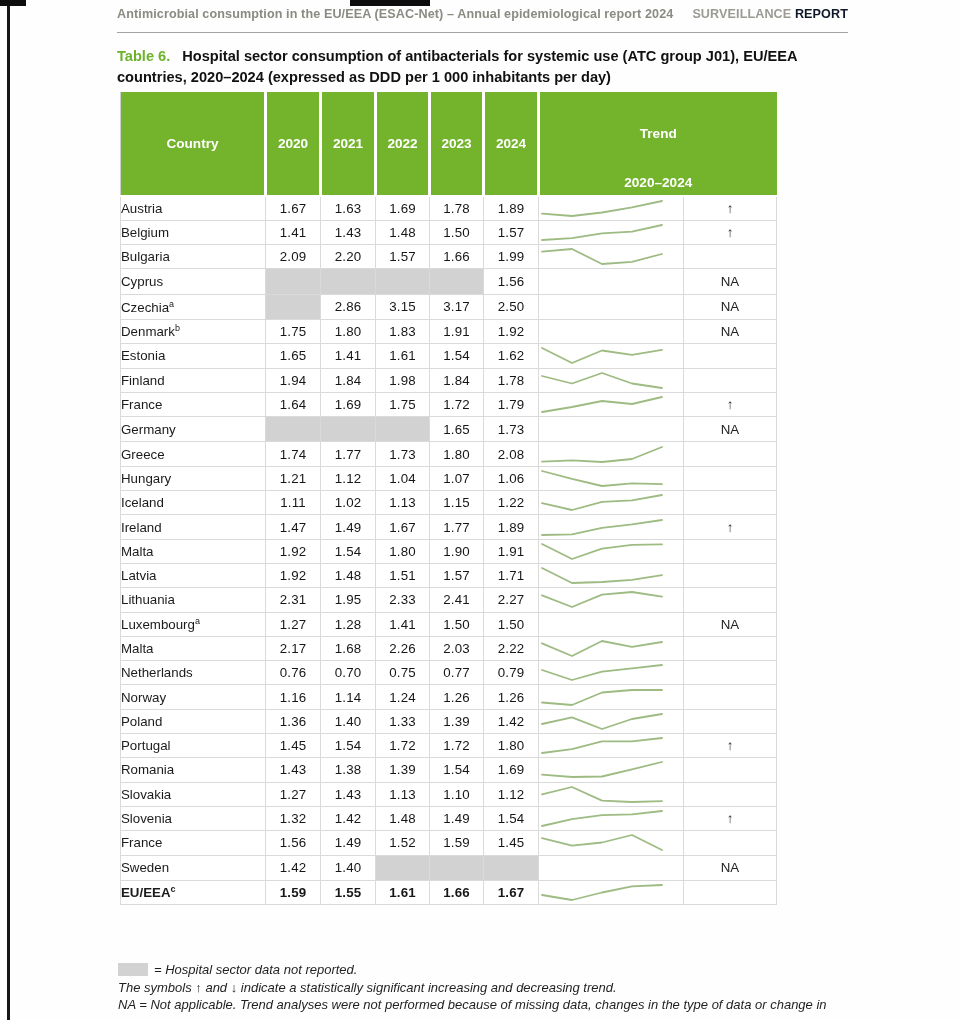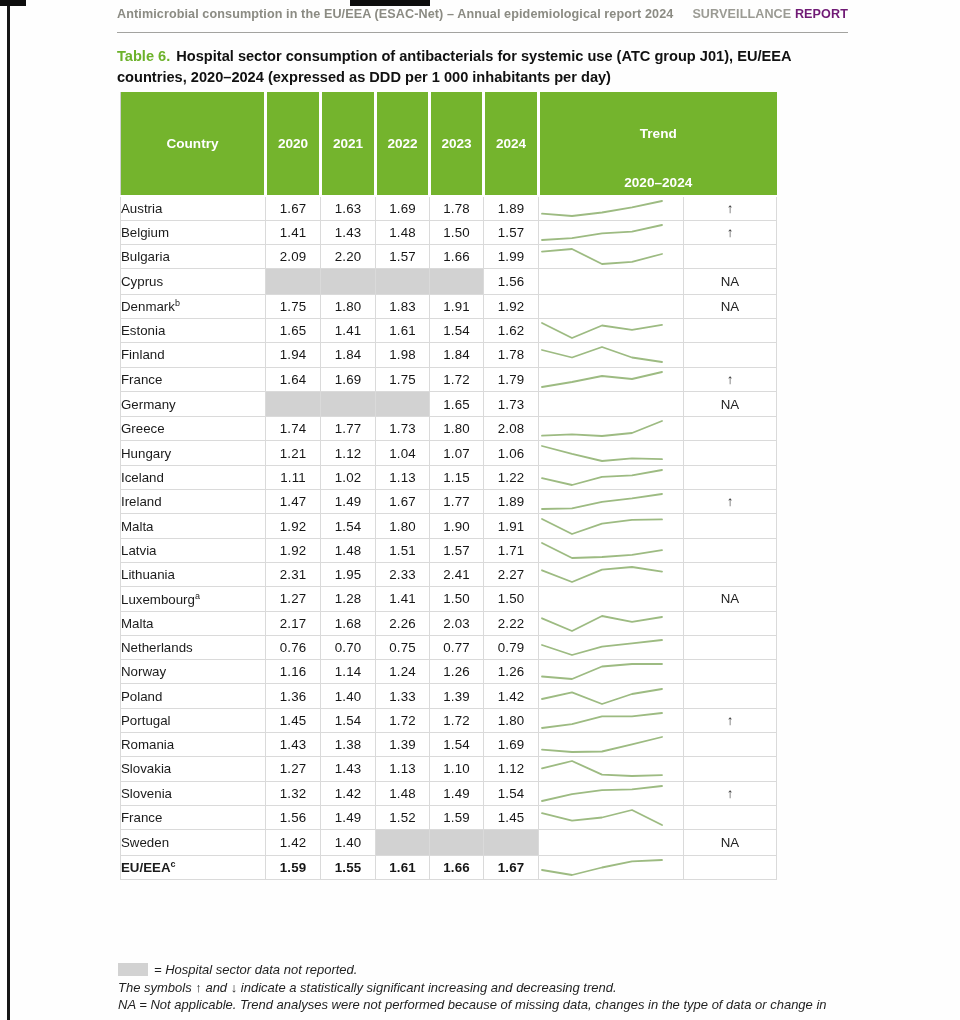--- a/index.html
+++ b/index.html
@@ -17,28 +17,28 @@
   .scan-mark-2 { position:absolute; left:350px; top:0; width:80px; height:6px; background:#0d0d0d; }
 
   
   .doc-header {
     position:absolute; left:117px; top:7px; width:731px;
     display:flex; justify-content:space-between; align-items:flex-end;
     border-bottom:1.5px solid #a3a3a0; padding-bottom:11px;
     font-size:12.6px; font-weight:bold; color:#8b8b83; letter-spacing:.1px;
   }
   .doc-header .surv { color:#9b9b94; }
-  .doc-header .rep  { color:#701a75; font-weight:bold; }
+  .doc-header .rep  { color:#0f172a; font-weight:bold; }
 
   
   .table-title {
     position:absolute; left:117px; top:46px; width:705px;
     font-size:14.6px; font-weight:bold; line-height:1.45; color:#111;
   }
-  .table-title .green { color:#6cb22a; margin-right:6px; }
+  .table-title .green { color:#6cb22a; margin-right:12px; }
 
   
   #main-table {
     position:absolute; left:120px; top:92px; width:656px;
     border-collapse:collapse; table-layout:fixed;
   }
   #main-table th {
     background:#74b42d; color:#fff; font-weight:bold; font-size:13.6px;
     height:104px; vertical-align:middle; text-align:center;
     border-left:3px solid #fff;
@@ -174,20 +174,32 @@
             <div class="gray-fill"></div>
           </td>
           <td class="td-value gray">
             <div class="gray-fill"></div>
           </td>
           <td class="td-value">1.56</td>
           <td class="td-spark"></td>
           <td class="td-trend">NA</td>
         </tr>
         <tr>
+          <td class="td-country">Czechia<sup>a</sup></td>
+          <td class="td-value gray">
+            <div class="gray-fill"></div>
+          </td>
+          <td class="td-value">2.86</td>
+          <td class="td-value">3.15</td>
+          <td class="td-value">3.17</td>
+          <td class="td-value">2.50</td>
+          <td class="td-spark"></td>
+          <td class="td-trend">NA</td>
+        </tr>
+        <tr>
           <td class="td-country">Denmark<sup>b</sup></td>
           <td class="td-value">1.75</td>
           <td class="td-value">1.80</td>
           <td class="td-value">1.83</td>
           <td class="td-value">1.91</td>
           <td class="td-value">1.92</td>
           <td class="td-spark"></td>
           <td class="td-trend">NA</td>
         </tr>
         <tr>

